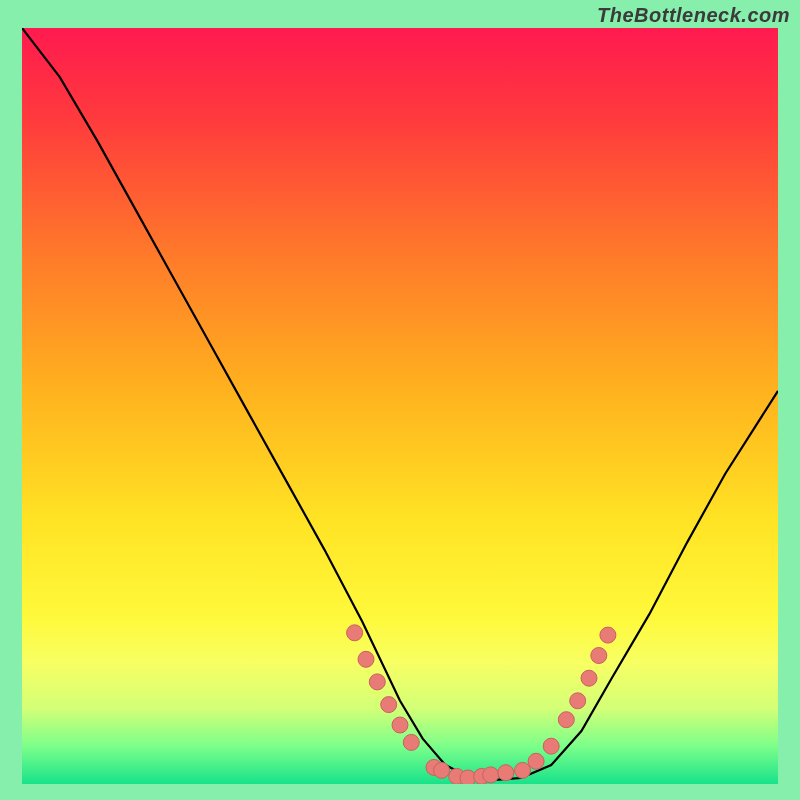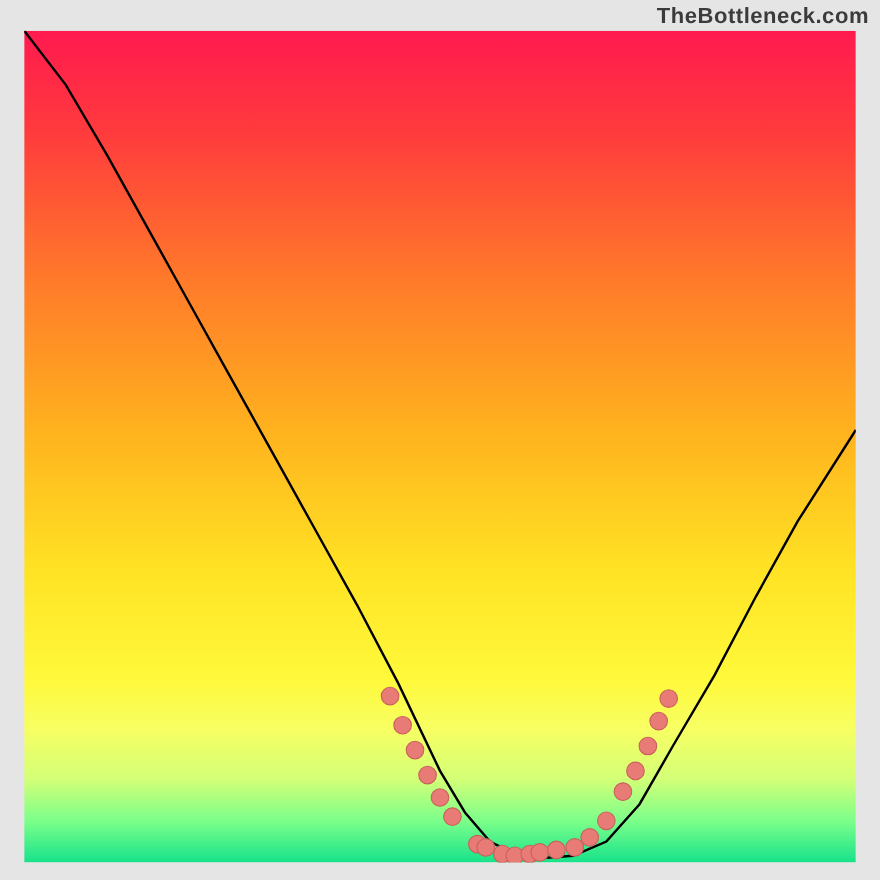--- a/index.html
+++ b/index.html
@@ -8,21 +8,22 @@
     width: 800px;
     height: 800px;
     background: #000;
     overflow: hidden;
     font-family: Arial, Helvetica, sans-serif;
   }
   .stage {
     position: relative;
     width: 800px;
     height: 800px;
-    background: #e5e5e5;
+    background: #86efac;
+    font-style: italic;
   }
   .watermark {
     position: absolute;
     top: 4px;
     right: 10px;
     color: #3b3b3b;
     font-size: 20px;
     font-weight: bold;
     letter-spacing: 0.5px;
     user-select: none;

